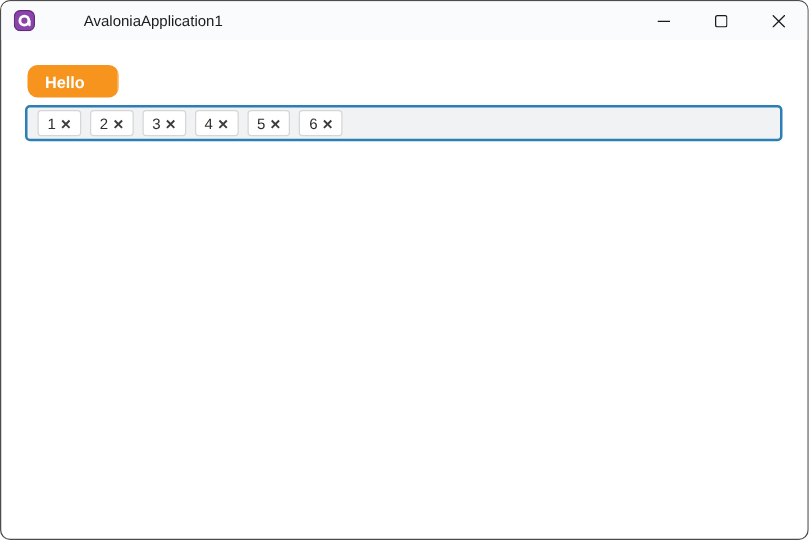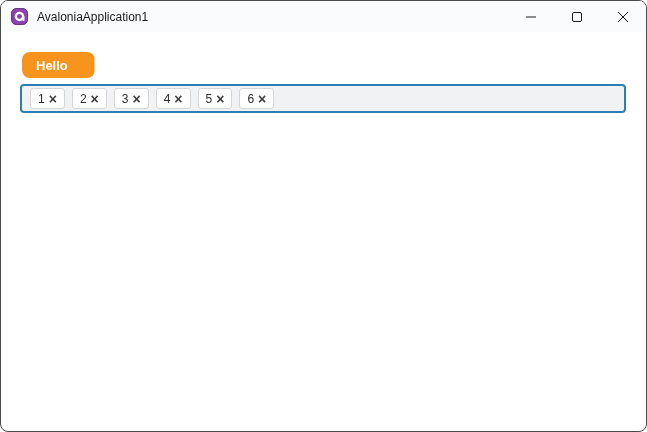--- a/index.html
+++ b/index.html
@@ -17,20 +17,21 @@
     overflow: hidden;
   }
   
   .titlebar {
     height: 31px;
     background: var(--titlebar_bg, #fafbfc);
     display: flex;
     align-items: center;
     padding-left: 10px;
     user-select: none;
+    gap: 30px;
   }
   .app-icon { width: 17px; height: 17px; display: inline-flex; flex: 0 0 auto; }
   .win-title {
     margin-left: 9px;
     font-size: 12px;
     color: #1b1b1b;
     white-space: nowrap;
   }
   .caption-buttons { margin-left: auto; display: flex; height: 100%; }
   .caption-btn {

